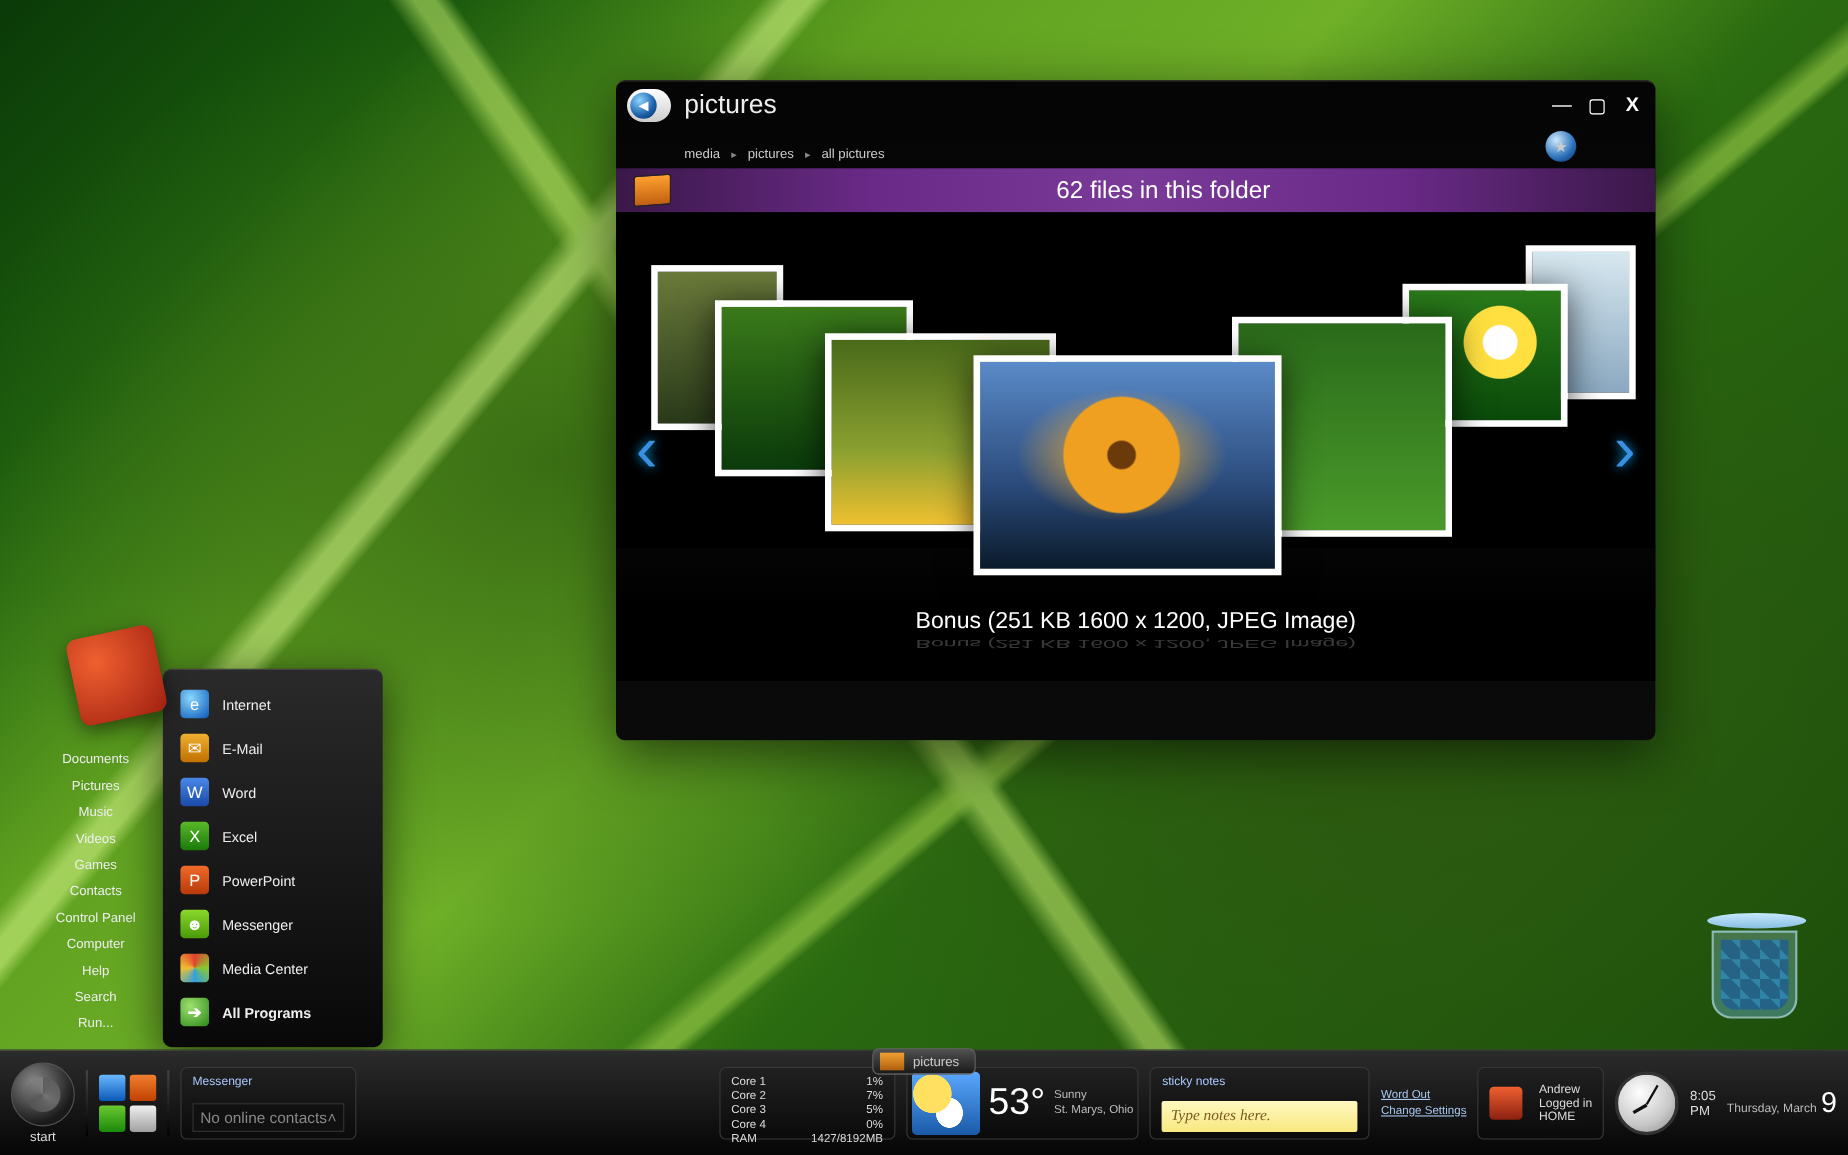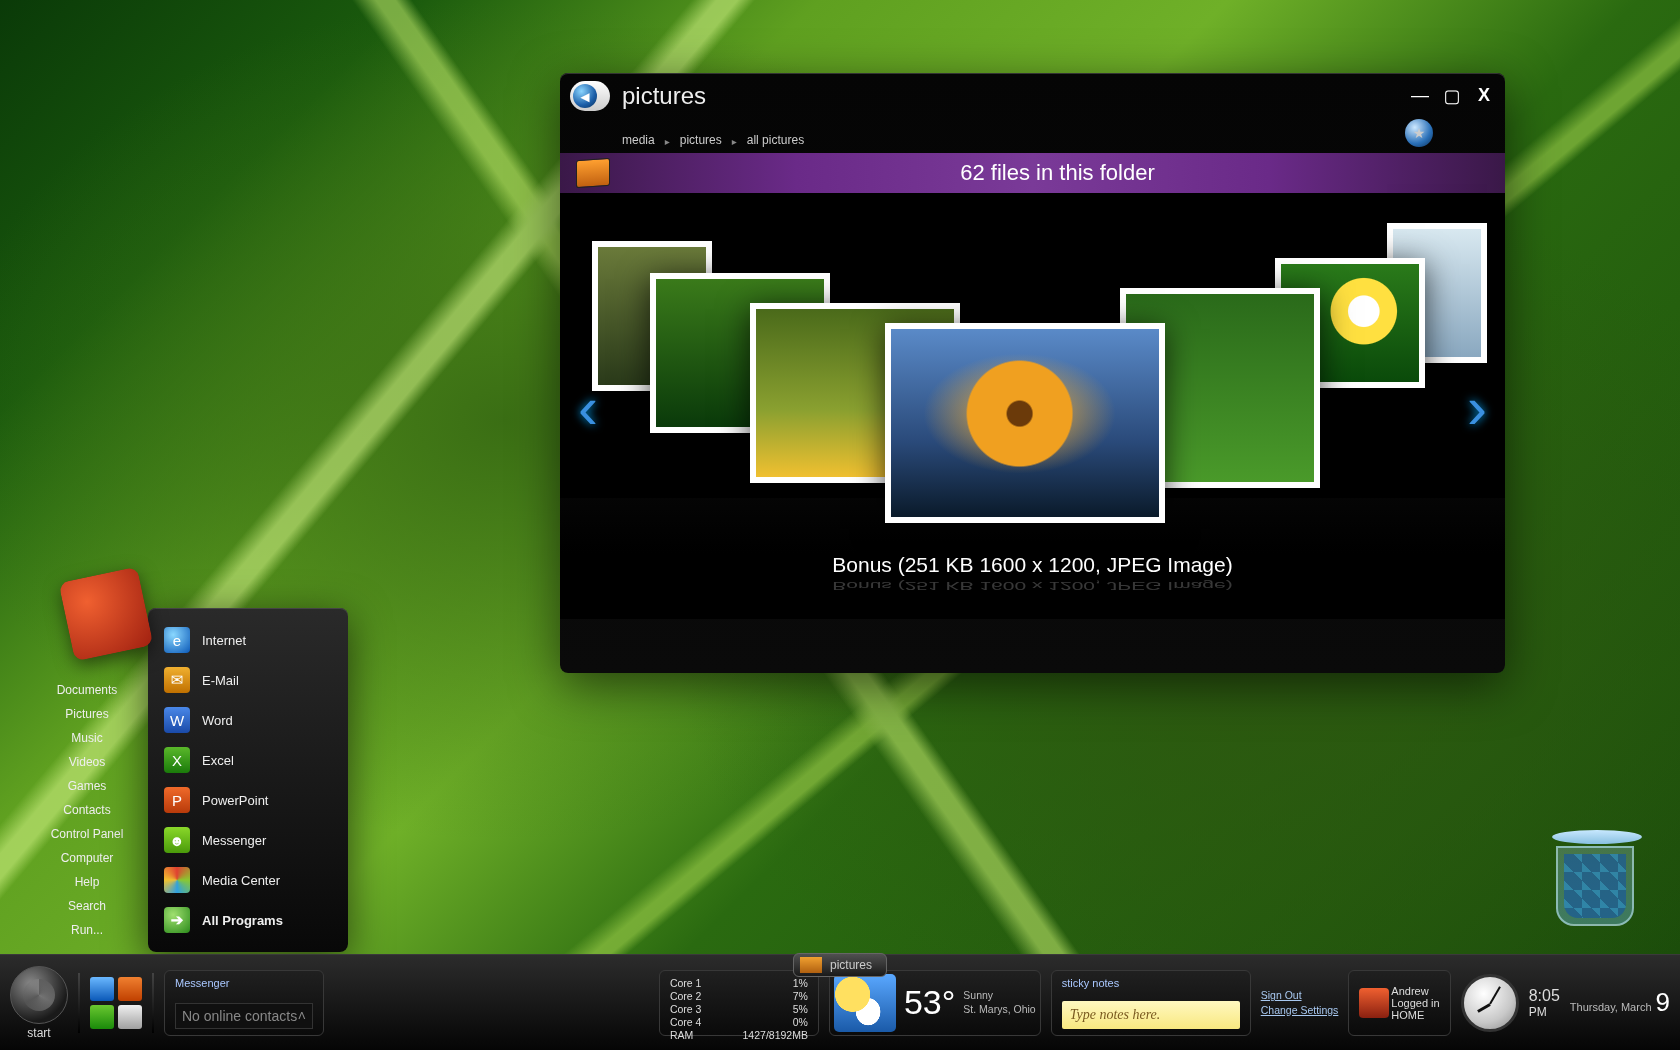--- a/index.html
+++ b/index.html
@@ -145,31 +145,31 @@
 .weather .temp{font-size:34px;color:#fff;}
 .weather .info{font-size:10.5px;color:#bbb;line-height:1.25;}
 
 .notes{width:200px;}
 .notes .field{background:linear-gradient(#fff8c0,#f8e880);color:#7a5a20;
  font-style:italic;font-family:"Comic Sans MS",cursive;padding:6px 8px;margin-top:4px;font-size:14px;border-radius:2px;}
 
 .sys{font-size:10.5px;color:#a8c8f0;line-height:1.35;}
 .sys a{color:#a8c8f0;text-decoration:underline;cursor:pointer;}
 
-.user{display:flex;align-items:center;gap:2px;height:66px;
+.user{display:flex;align-items:center;gap:15px;height:66px;
  background:linear-gradient(#202020,#0a0a0a);border:1px solid #383838;border-radius:6px;padding:14px 10px;font-size:11px;}
 .user .av{width:30px;height:30px;background:linear-gradient(#f06030,#8a2010);border-radius:4px;}
 
 .clock{display:flex;align-items:center;gap:10px;}
 .clockface{width:58px;height:58px;border-radius:50%;background:radial-gradient(circle at 38% 32%,#fff,#c8c8c8 60%,#888);
  border:3px solid #333;position:relative;}
 .clockface::before,.clockface::after{content:"";position:absolute;left:50%;top:50%;background:#111;transform-origin:left center;}
 .clockface::before{width:20px;height:2px;transform:rotate(-60deg);}
 .clockface::after{width:14px;height:3px;transform:rotate(150deg);}
-.clock .time{font-size:16px;}
+.clock .time{font-size:12px;}
 .clock .ampm{font-size:12px;}
 .date{font-size:11px;color:#bbb;display:flex;align-items:baseline;gap:4px;}
 .date .big{font-size:26px;color:#fff;}
 </style>
 </head>
 <body>
 
 <div class="window">
   <div class="titlebar">
     <div class="back-orb">
@@ -333,21 +333,21 @@
       <div>St. Marys, Ohio</div>
     </div>
   </div>
 
   <div class="panel notes">
     <div class="hdr">sticky notes</div>
     <div class="field">Type notes here.</div>
   </div>
 
   <div class="sys">
-    <a>Sign Out</a><br>
+    <a>Word Out</a><br>
     <a>Change Settings</a>
   </div>
 
   <div class="user">
     <div class="av"></div>
     <div>
       <div>Andrew</div>
       <div>Logged in</div>
       <div>HOME</div>
     </div>

